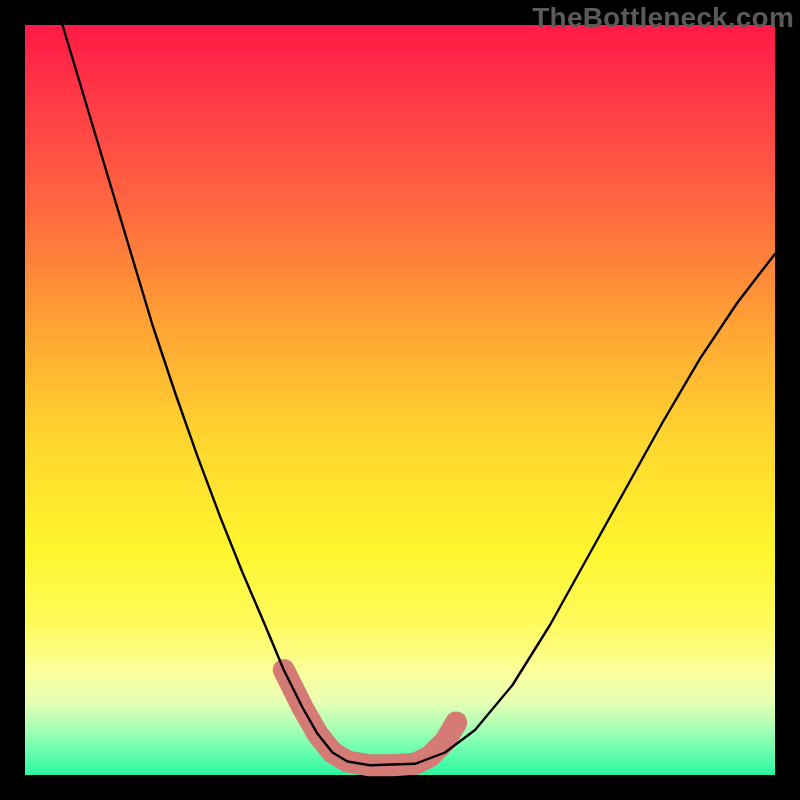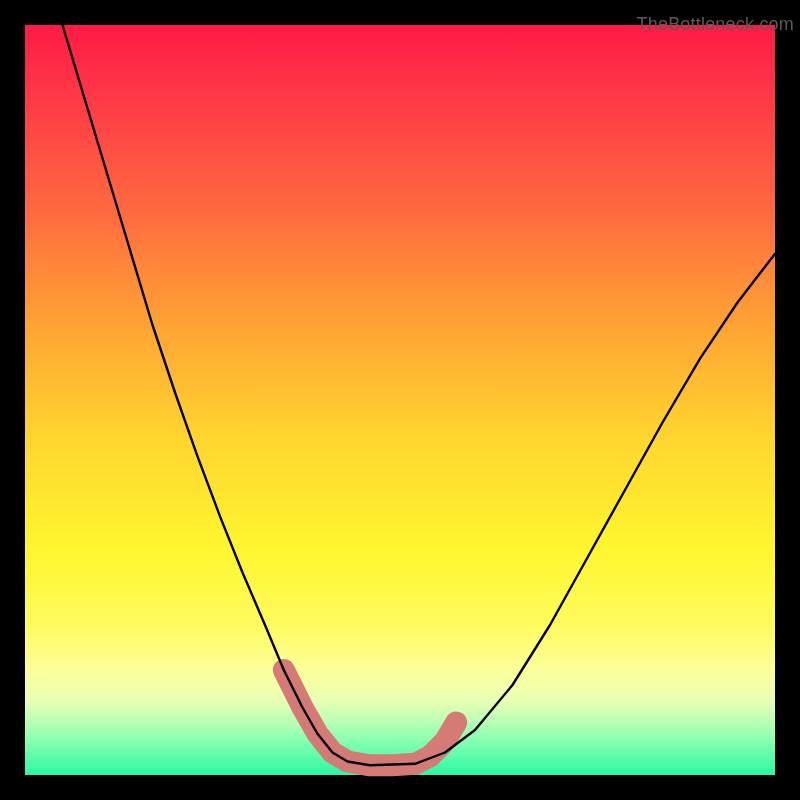--- a/index.html
+++ b/index.html
@@ -37,25 +37,24 @@
       #b7ffb5 93%,
       #7affb0 96%,
       #2bf7a3 100%
     );
   }
   .watermark {
     position: absolute;
     top: 2px;
     right: 6px;
     color: #5a5a5a;
-    font-size: 18px;
-    font-weight: 400;
+    font-size: 28px;
+    font-weight: 700;
     letter-spacing: 0.2px;
     user-select: none;
-    margin-top: 12px;
   }
   svg.curve {
     position: absolute;
     left: 25px;
     top: 25px;
     width: 750px;
     height: 750px;
     overflow: visible;
   }
 </style>

